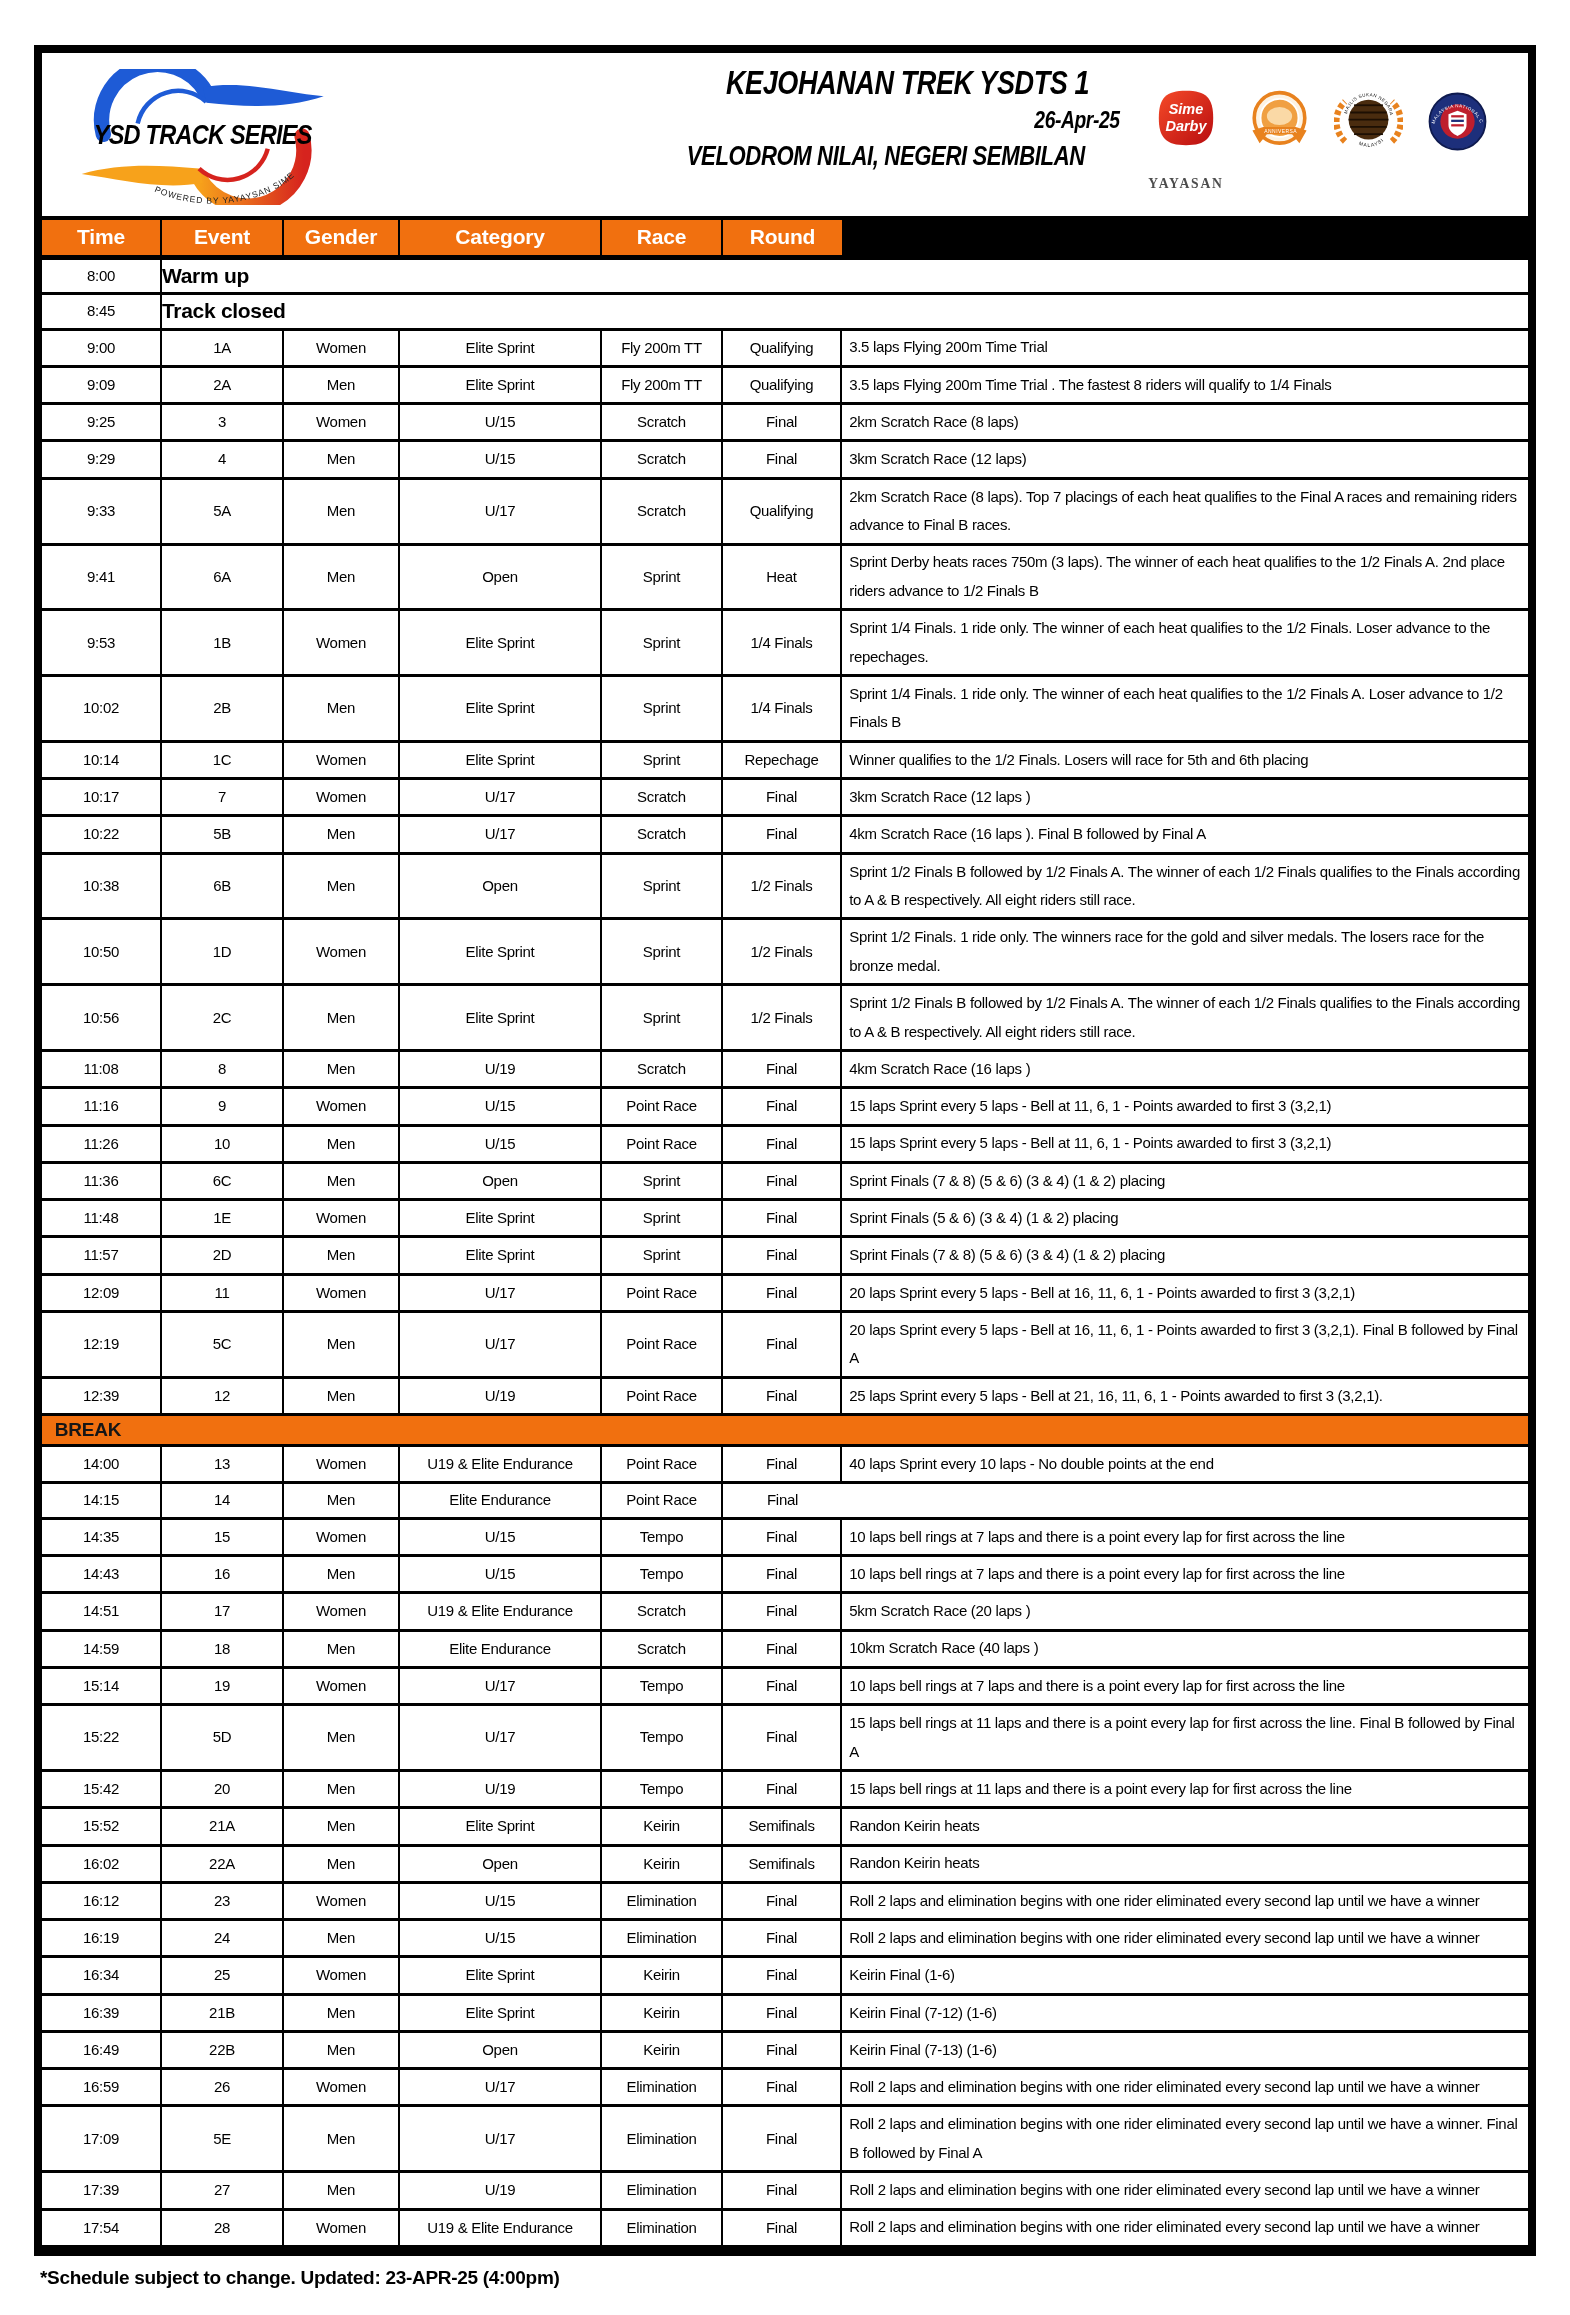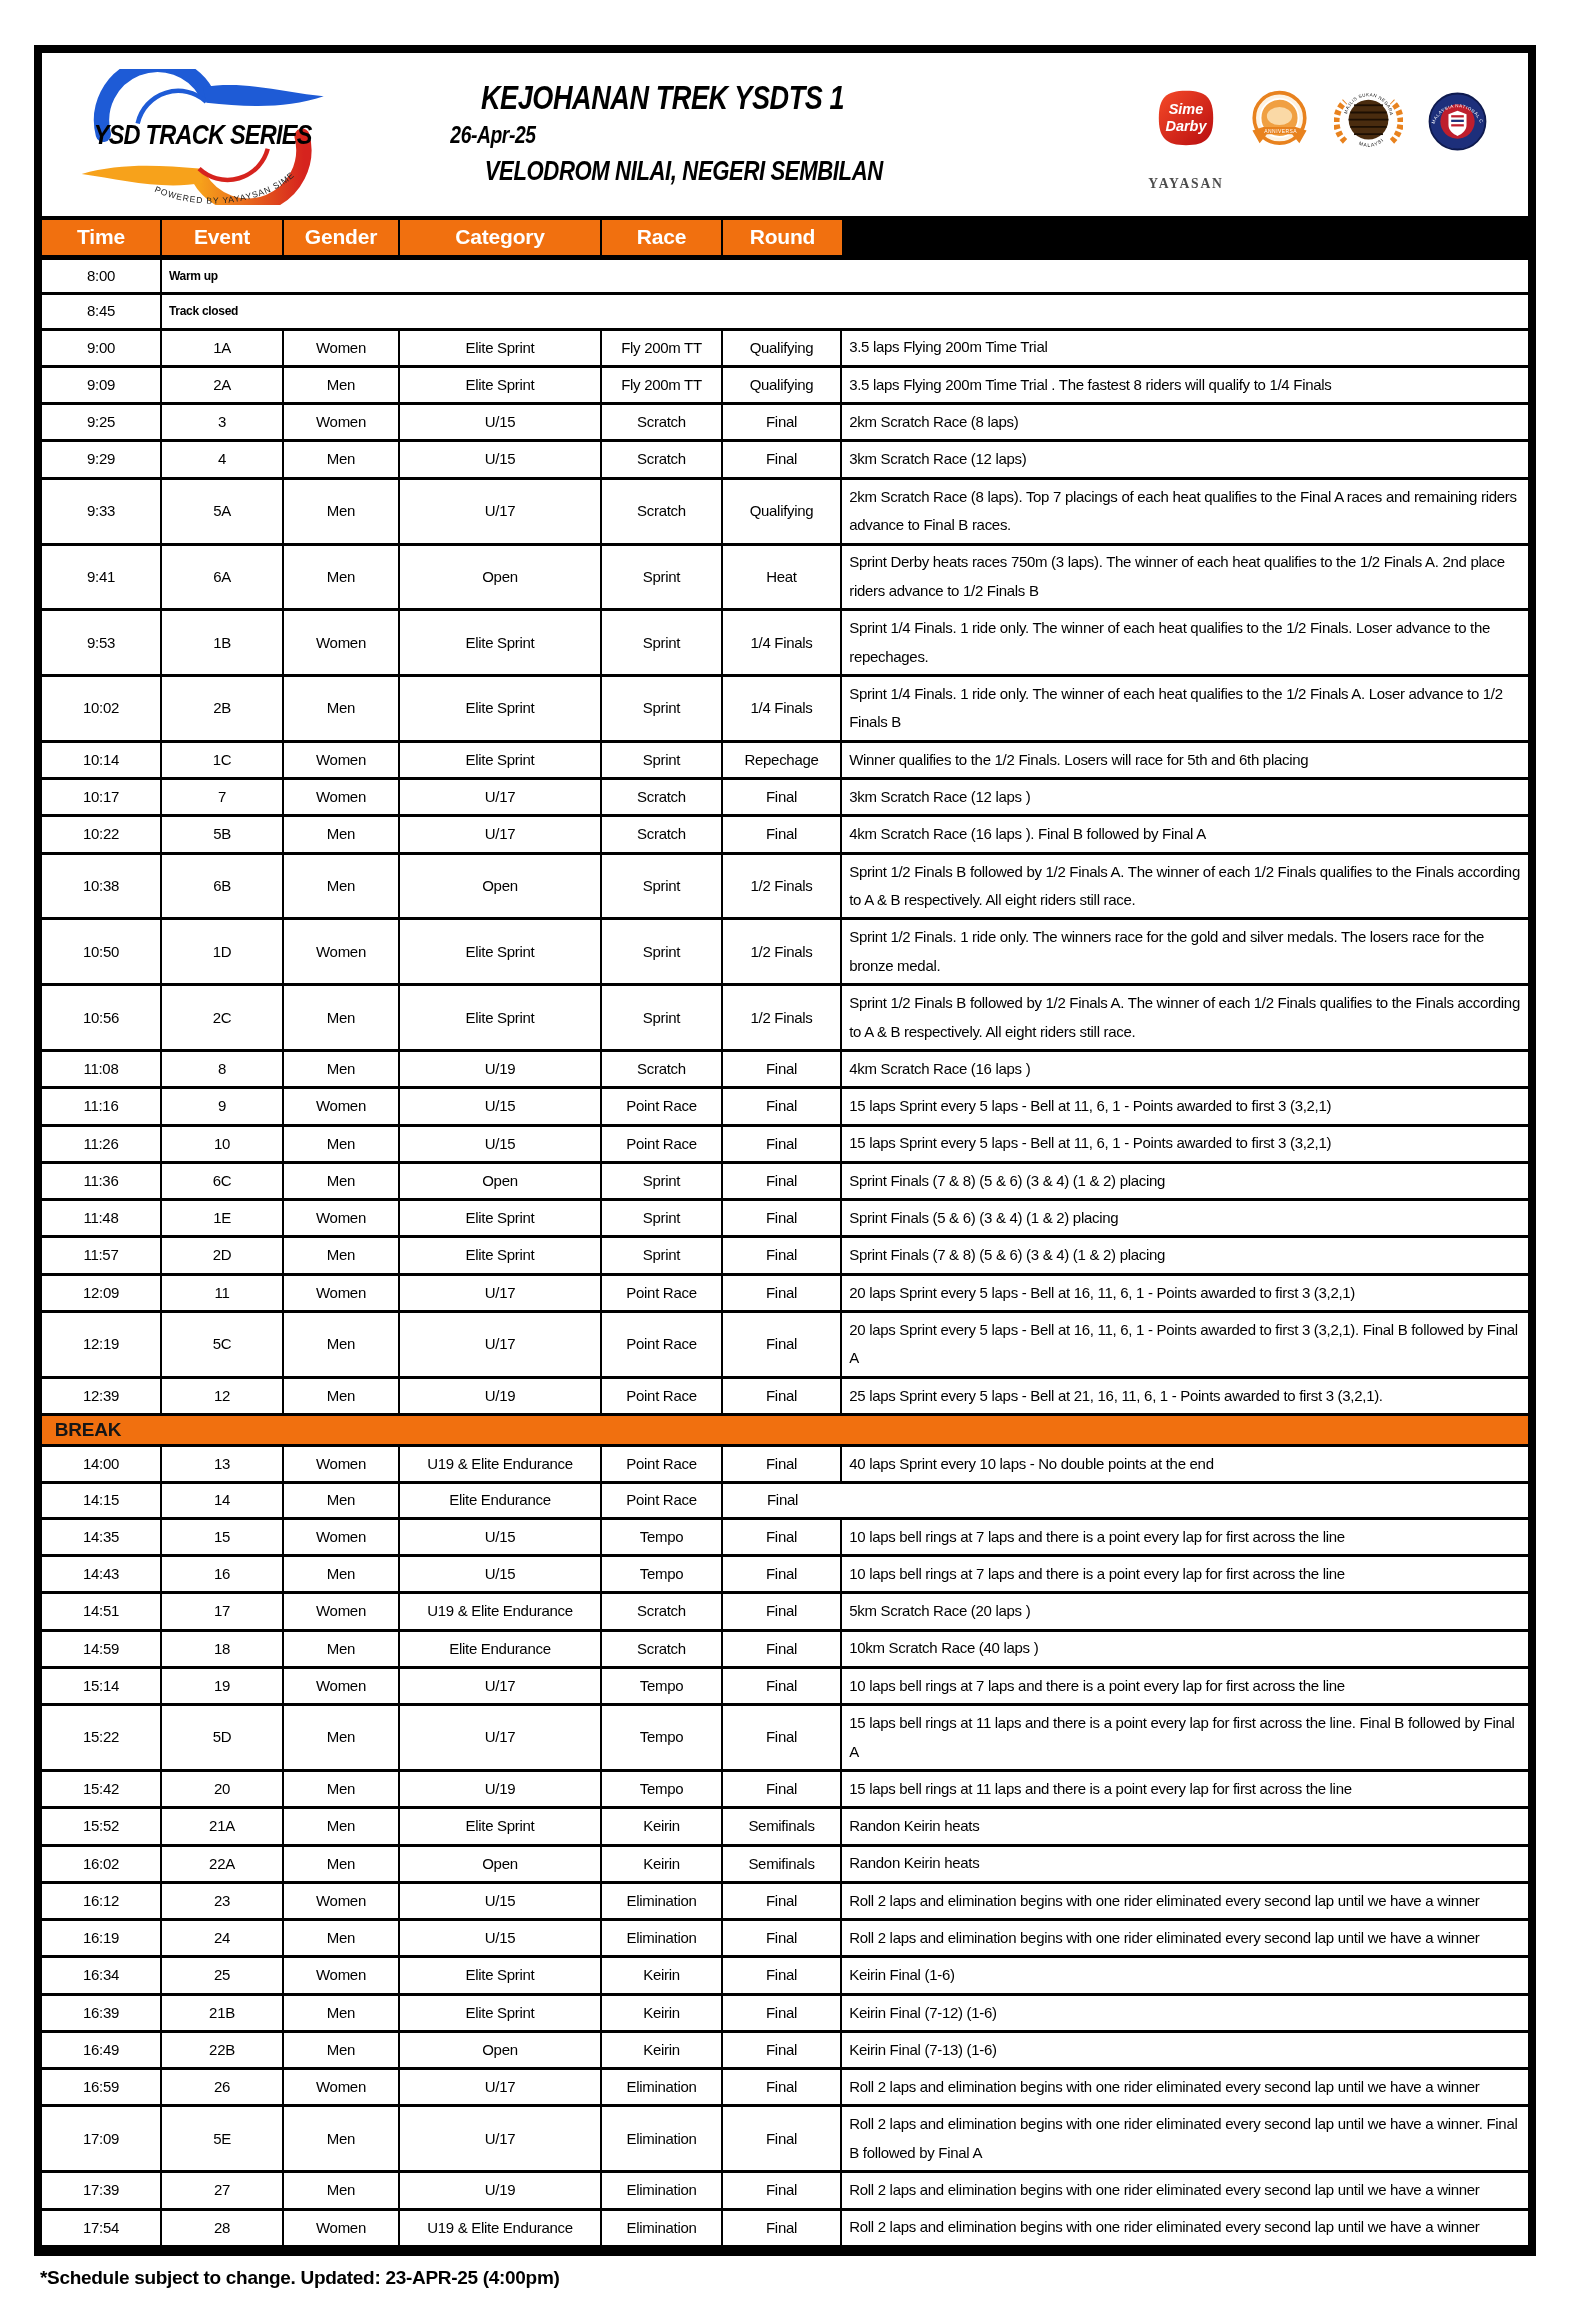--- a/index.html
+++ b/index.html
@@ -4,22 +4,22 @@
 <style>
   html,body{margin:0;padding:0;}
   body{width:1570px;height:2316px;background:#ffffff;position:relative;overflow:hidden;
        font-family:"Liberation Sans",sans-serif;color:#000;}
   .frame{position:absolute;left:34px;top:45px;width:1502px;height:2211px;
          border:8.1px solid #000;background:#fff;box-sizing:border-box;
          display:flex;flex-direction:column;}
   
   .hdr{position:relative;height:163px;flex:0 0 auto;border-bottom:4.5px solid #000;background:#fff;}
   .logoWrap{position:absolute;left:27px;top:16.3px;}
-  .titleblock{position:absolute;left:50%;top:25px;transform:translateX(-50%);
-              text-align:left;width:688px;}
+  .titleblock{position:absolute;left:50%;top:10px;transform:translateX(-50%);
+              text-align:right;width:688px;}
   .tline{display:inline-block;font-weight:bold;font-style:italic;transform:scaleX(.82);
          transform-origin:center;white-space:nowrap;letter-spacing:-0.5px;}
   .title{font-size:33px;line-height:40px;}
   .date{font-size:23.5px;line-height:34px;}
   .venue{font-size:27px;line-height:38px;}
   .sponsors{position:absolute;right:38px;top:36px;display:flex;gap:22px;align-items:flex-start;}
   .sdBlock{display:flex;flex-direction:column;align-items:center;width:78px;gap:26px;}
   .sdCaption{margin-top:3px;font-size:13.6px;letter-spacing:1.8px;color:#4d4d4d;
              font-family:"Liberation Serif",serif;font-weight:bold;}
   
@@ -29,21 +29,21 @@
       text-align:center;padding:5.4px 1.8px;border-right:2.7px solid #000;}
   .hc:last-child{border-right:none;}
   .tbody{flex:1 1 auto;display:flex;flex-direction:column;overflow:hidden;}
   .trow{display:grid;grid-template-columns:120px 122px 116px 202px 121px 119px 1fr;
         border-bottom:3.6px solid #000;min-height:32px;flex:1 0 auto;}
   .trow.span{grid-template-columns:120px 1fr;}
   .c{border-right:2.7px solid #000;display:flex;align-items:center;justify-content:center;
      font-size:15px;letter-spacing:-0.3px;padding:1.8px 2.7px;text-align:center;line-height:1.35;}
   .c:last-child{border-right:none;}
   .c.remarks{justify-content:flex-start;text-align:left;line-height:1.9;padding:2.7px 7.2px;}
-  .c.lbl{justify-content:flex-start;font-weight:bold;font-size:12px;padding-left:7px;}
+  .c.lbl{justify-content:flex-start;font-weight:bold;font-size:21px;padding-left:0;}
   .srow{background:#f1700f;color:#161616;font-weight:bold;font-size:19px;letter-spacing:-0.2px;
         display:flex;align-items:center;padding-left:12.7px;border-bottom:3.6px solid #000;
         min-height:28px;flex:1 0 auto;}
   .footnote{position:absolute;left:40px;top:2267px;font-weight:bold;font-size:19px;
             letter-spacing:-0.3px;}
 </style>
 </head>
 <body>
 
 <div class="frame">

